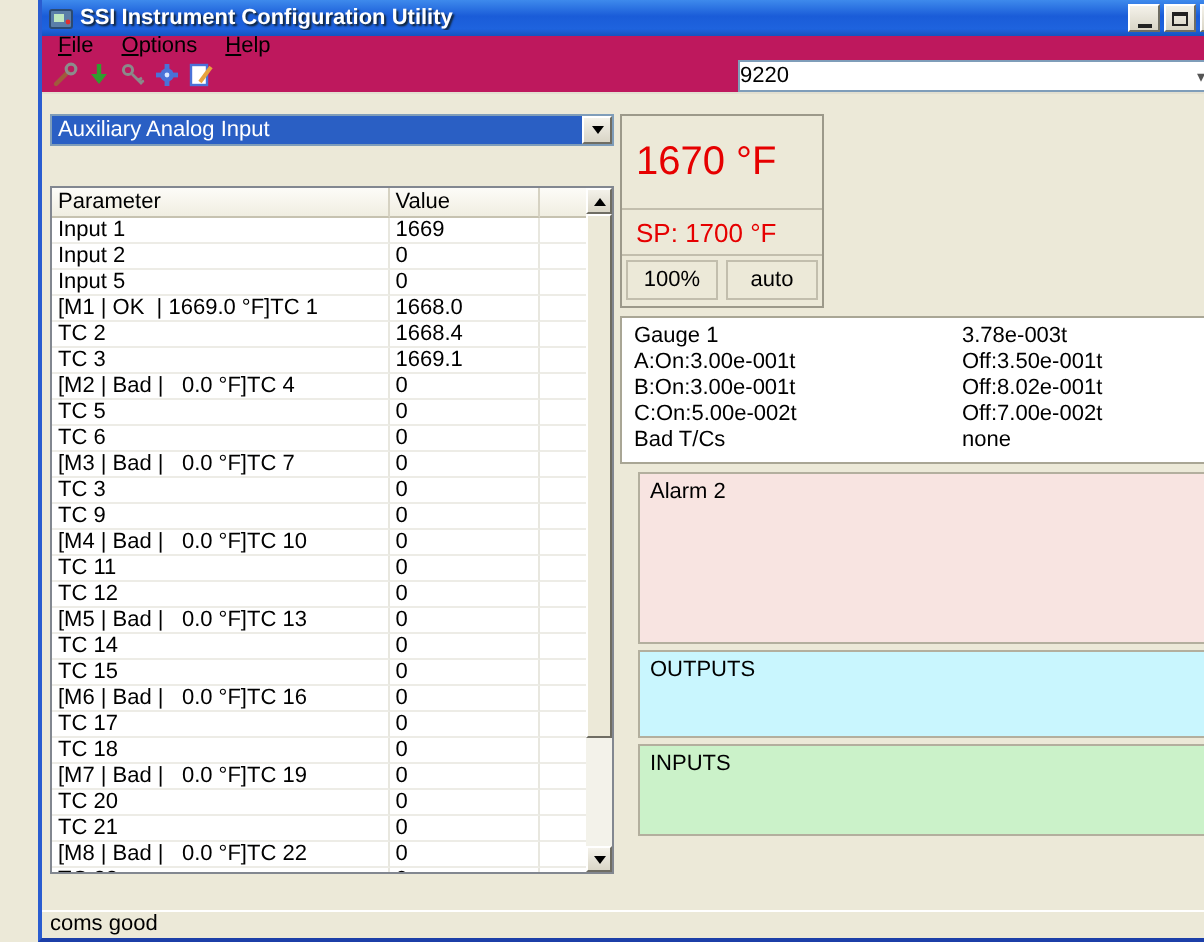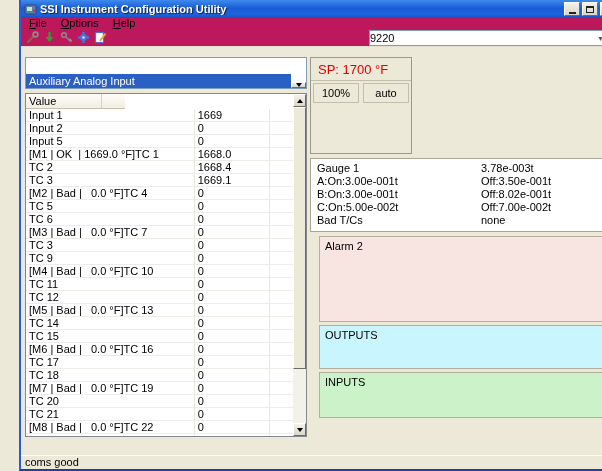--- a/index.html
+++ b/index.html
@@ -51,21 +51,21 @@
     font-size:8px; line-height:9px; color:#555; text-align:center;
   }
   .help-icon {
     position:absolute; right:3px; top:3px; width:11px; height:11px; border-radius:50%;
     background:radial-gradient(circle at 35% 30%, #A7CBF8, #3B72DE 65%, #274FA9);
     border:1px solid #2A57B8;
   }
   
   .client { position:absolute; top:47px; left:0; width:598px; height:408px; background:#ECE9D8; }
   
-  .selector { position:absolute; left:4px; top:10px; width:282px; height:32px; background:#fff; border:1px solid #7F9DB9; display:flex;align-items:flex-end; }
+  .selector { position:absolute; left:4px; top:10px; width:282px; height:16px; background:#fff; border:1px solid #7F9DB9; display:flex; }
   .sel-text { flex:1 1 auto; background:#2A5FC4; color:#fff; line-height:14px; padding-left:3px; white-space:nowrap; overflow:hidden; }
   .sel-btn {
     flex:0 0 15px; background:linear-gradient(180deg,#F4F2EA,#D9D5C6);
     border:1px solid; border-color:#FFFFFF #6F6D63 #6F6D63 #FFFFFF;
     display:flex; align-items:center; justify-content:center;
   }
   .arr-down { width:0; height:0; border-left:3px solid transparent; border-right:3px solid transparent; border-top:4px solid #000; }
   .arr-up   { width:0; height:0; border-left:3px solid transparent; border-right:3px solid transparent; border-bottom:4px solid #000; }
   
   .ptable { position:absolute; left:4px; top:46px; width:282px; height:344px; background:#fff; border:1px solid #828790; overflow:hidden; }
@@ -199,20 +199,21 @@
 
     <div class="selector">
       <span class="sel-text" style="background: rgb(42, 95, 196);">Auxiliary Analog Input</span>
       <span class="sel-btn">
           <span class="arr-down"></span>
         </span>
     </div>
 
     <div class="ptable">
       <div class="thead">
+        <div class="th c-param">Parameter</div>
         <div class="th c-value">Value</div>
         <div class="th c-extra"></div>
       </div>
       <div class="tbody">
           <div class="trow">
             <div class="tcell c-param">Input 1</div>
             <div class="tcell c-value">1669</div>
             <div class="tcell c-extra"></div>
           </div>
           <div class="trow">
@@ -346,20 +347,21 @@
             <span class="arr-up"></span>
           </div>
         <div class="sthumb"></div>
         <div class="sbtn down">
             <span class="arr-down"></span>
           </div>
       </div>
     </div>
 
     <div class="temp-box">
+      <div class="temp-pv" style="color: rgb(230, 0, 0);">1670 °F</div>
       <div class="temp-sp" style="color: rgb(230, 0, 0);">SP: 1700 °F</div>
       <div class="temp-row">
         <div class="temp-cell">100%</div>
         <div class="temp-cell">auto</div>
       </div>
     </div>
 
     <div class="gauge-box">
       <div>
           <div class="grow">

